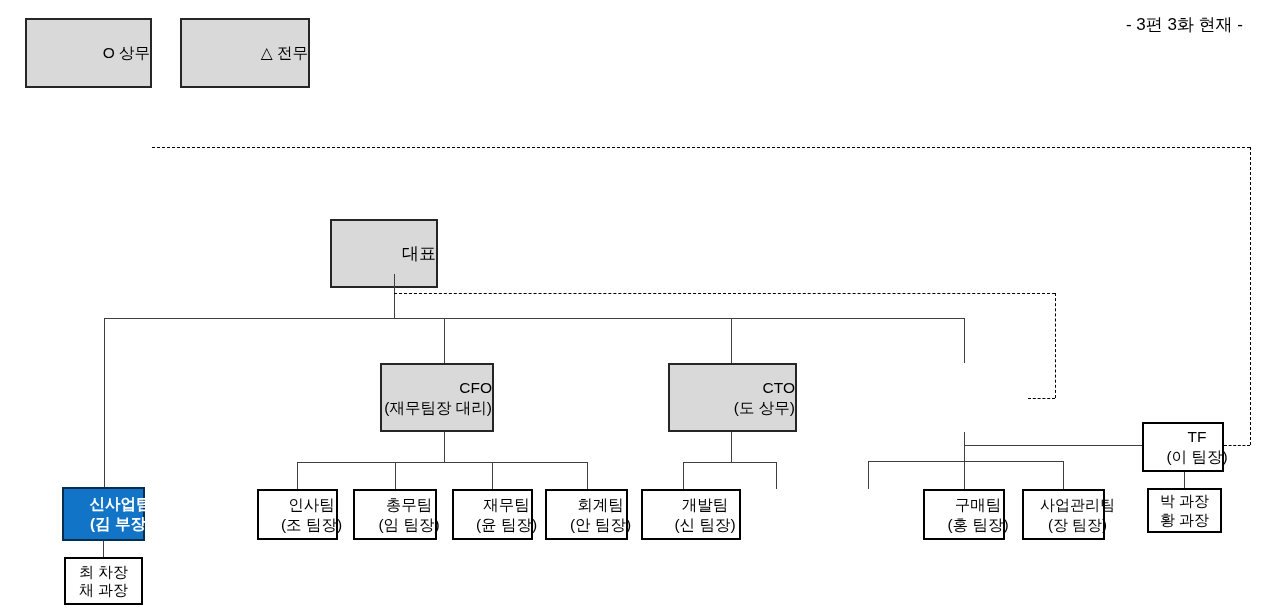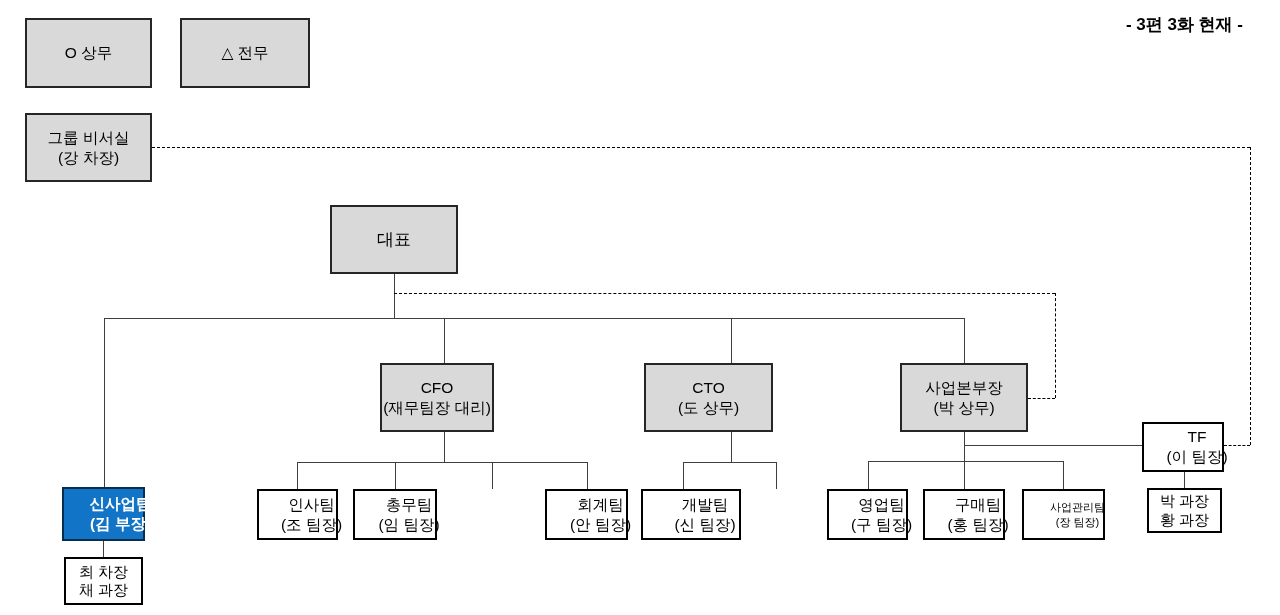--- a/index.html
+++ b/index.html
@@ -7,103 +7,95 @@
     position:relative; width:1280px; height:615px; background:#ffffff;
     font-family:"Liberation Sans","DejaVu Sans",sans-serif; color:#000;
     overflow:hidden;
   }
   .box {
     position:absolute; box-sizing:border-box;
     display:flex; flex-direction:column; align-items:center; justify-content:center;
     text-align:center; line-height:1.28; font-size:15.5px; background:#ffffff;
     border:2px solid #000000; white-space:nowrap;
   }
-  .gray  { background:#d9d9d9; border:2.5px solid #262626; }
+  .gray  { background:#d9d9d9; border:2.5px solid #262626;align-items:flex-end; }
   .blue  { background:#1174c7; border:2.5px solid #062e4f; color:#ffffff; font-weight:700;padding-left:34px; }
   .team  { border:2px solid #000000;padding-left:28px; }
   .sub   { border:2px solid #000000; font-size:15px; line-height:1.22; }
   .big   { font-size:17px; }
   .hl { position:absolute; height:0; border-top:1px solid #3f3f3f; }
   .vl { position:absolute; width:0;  border-left:1px solid #3f3f3f; }
   .dhl{ position:absolute; height:0; border-top:1px dashed #000; }
   .dvl{ position:absolute; width:0;  border-left:1px dashed #000; }
   .episode {
-    position:absolute; top:13px; right:37px; font-size:17px; font-weight:700;
+    position:absolute; top:13px; right:37px; font-size:17px; font-weight:400;
   }
 </style>
 </head>
 <body>
 
 <div id="canvas">
 
   <div class="episode">- 3편 3화 현재 -</div>
 
   <div class="box gray" style="left:25px;top:18px;width:127px;height:70px">
     <div>O 상무</div>
   </div>
   <div class="box gray" style="left:180px;top:18px;width:130px;height:70px">
     <div>△ 전무</div>
   </div>
 
-  <div class="box gray" style="left:25px;top:113px;width:127px;height:69px">
-    <div>그룹 비서실</div>
-    <div>(강 차장)</div>
-  </div>
 
-  <div class="box gray big" style="left:330px;top:205px;width:128px;height:69px">
+  <div class="box gray big" style="left:330px;top:219px;width:108px;height:69px">
     <div>대표</div>
   </div>
 
   <div class="box gray" style="left:380px;top:363px;width:114px;height:69px">
     <div>CFO</div>
     <div>(재무팀장 대리)</div>
   </div>
-  <div class="box gray" style="left:644px;top:363px;width:129px;height:69px">
+  <div class="box gray" style="left:668px;top:363px;width:129px;height:69px">
     <div>CTO</div>
     <div>(도 상무)</div>
-  </div>
-  <div class="box gray" style="left:900px;top:363px;width:128px;height:69px">
-    <div>사업본부장</div>
-    <div>(박 상무)</div>
   </div>
 
   <div class="box team" style="left:1142px;top:422px;width:82px;height:50px">
     <div>TF</div>
     <div>(이 팀장)</div>
   </div>
 
   <div class="box blue" style="left:62px;top:487px;width:83px;height:54px">
     <div>신사업팀</div>
     <div>(김 부장)</div>
   </div>
   <div class="box team" style="left:257px;top:489px;width:81px;height:51px">
     <div>인사팀</div>
     <div>(조 팀장)</div>
   </div>
   <div class="box team" style="left:353px;top:489px;width:84px;height:51px">
     <div>총무팀</div>
     <div>(임 팀장)</div>
   </div>
+  <div class="box team" style="left:452px;top:489px;width:81px;height:51px">
+    <div>재무팀</div>
+    <div>(윤 팀장)</div>
+  </div>
   <div class="box team" style="left:545px;top:489px;width:83px;height:51px">
     <div>회계팀</div>
     <div>(안 팀장)</div>
   </div>
   <div class="box team" style="left:641px;top:489px;width:100px;height:51px">
     <div>개발팀</div>
     <div>(신 팀장)</div>
   </div>
-  <div class="box team" style="left:827px;top:489px;width:81px;height:51px">
-    <div>영업팀</div>
-    <div>(구 팀장)</div>
-  </div>
   <div class="box team" style="left:923px;top:489px;width:82px;height:51px">
     <div>구매팀</div>
     <div>(홍 팀장)</div>
   </div>
-  <div class="box team" style="left:1022px;top:489px;width:83px;height:51px;font-size:11px">
+  <div class="box team" style="left:1022px;top:489px;width:83px;height:51px;font-size:15px">
     <div>사업관리팀</div>
     <div>(장 팀장)</div>
   </div>
 
   <div class="box sub" style="left:64px;top:557px;width:79px;height:48px">
     <div>최 차장</div>
     <div>채 과장</div>
   </div>
   <div class="box sub" style="left:1147px;top:488px;width:75px;height:45px">
     <div>박 과장</div>

